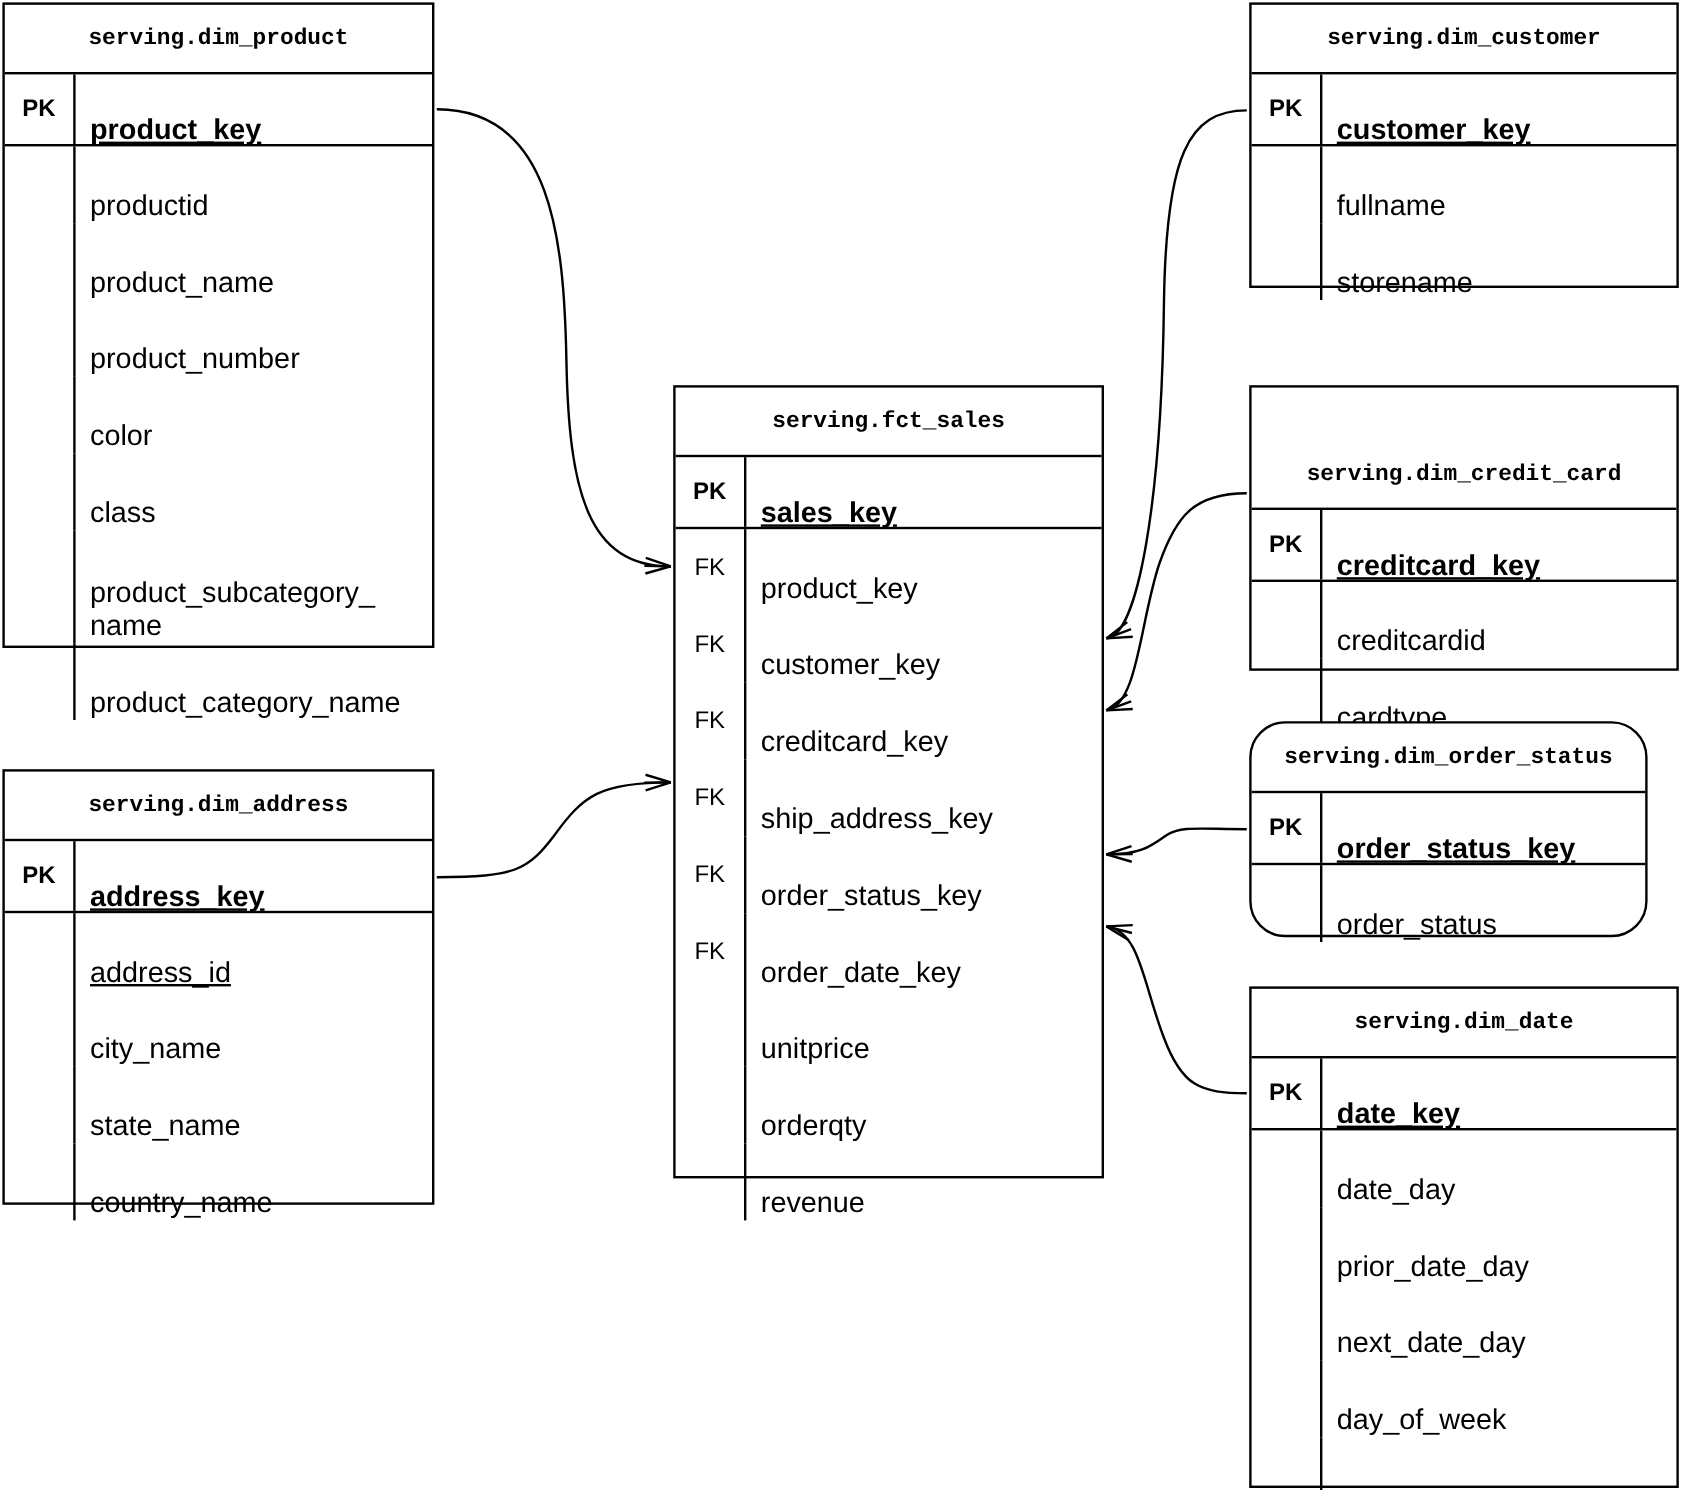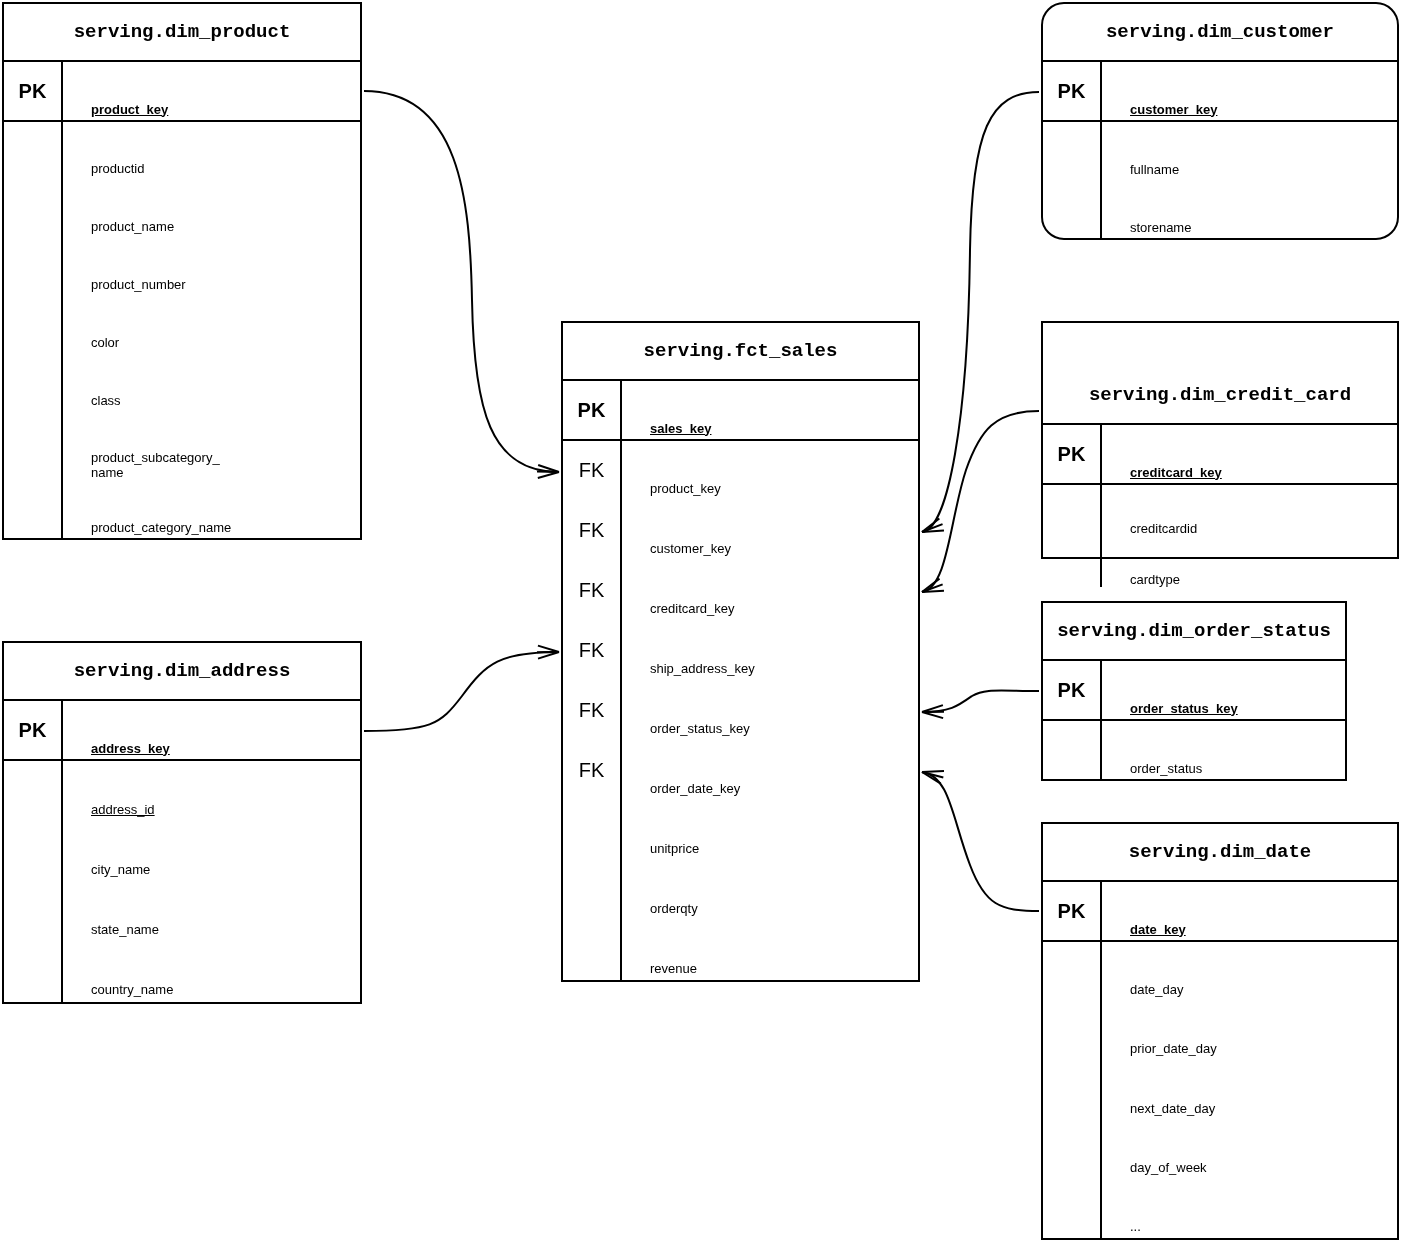--- a/index.html
+++ b/index.html
@@ -69,22 +69,22 @@
     font-weight: bold;
   }
   .keycell.fk {
     font-weight: normal;
   }
   .namecell {
     box-sizing: border-box;
     flex: 1 1 auto;
     display: flex;
     align-items: center;
-    padding-left: 28px;
-    font-size: 13px;
+    padding-left: 12px;
+    font-size: 24px;
     color: #000000;
     margin-top: 36px;
   }
   .namecell.pk {
     font-weight: bold;
     text-decoration: underline;
   }
   .attrgroup {
     box-sizing: border-box;
     display: flex;
@@ -249,21 +249,21 @@
         <div class="row" style="flex: 1 1 0px;">
           <div class="keycell "></div>
           <div class="namecell">orderqty</div>
         </div>
         <div class="row" style="flex: 1 1 0px;">
           <div class="keycell "></div>
           <div class="namecell">revenue</div>
         </div>
       </div>
     </div>
-    <div class="entity" style="left: 1041px; top: 2px; width: 358px; height: 238px; border-radius: 23px;">
+    <div class="entity" style="left: 1041px; top: 2px; width: 358px; height: 238px;">
       <div class="ent-title" style="height: 58px;">serving.dim_customer</div>
       <div class="row pkrow" style="height: 60px;">
         <div class="keycell pk">PK</div>
         <div class="namecell pk">customer_key</div>
       </div>
       <div class="attrgroup">
         <div class="row" style="flex: 1 1 0px;">
           <div class="keycell "></div>
           <div class="namecell">fullname</div>
         </div>
@@ -283,21 +283,21 @@
         <div class="row" style="flex: 1 1 0px;">
           <div class="keycell "></div>
           <div class="namecell">creditcardid</div>
         </div>
         <div class="row" style="flex: 1 1 0px;">
           <div class="keycell "></div>
           <div class="namecell">cardtype</div>
         </div>
       </div>
     </div>
-    <div class="entity" style="left: 1041px; top: 601px; width: 306px; height: 180px;">
+    <div class="entity" style="left: 1041px; top: 601px; width: 332px; height: 180px; border-radius: 30px;">
       <div class="ent-title" style="height: 58px;">serving.dim_order_status</div>
       <div class="row pkrow" style="height: 60px;">
         <div class="keycell pk">PK</div>
         <div class="namecell pk">order_status_key</div>
       </div>
       <div class="attrgroup">
         <div class="row" style="flex: 1 1 0px;">
           <div class="keycell "></div>
           <div class="namecell">order_status</div>
         </div>

